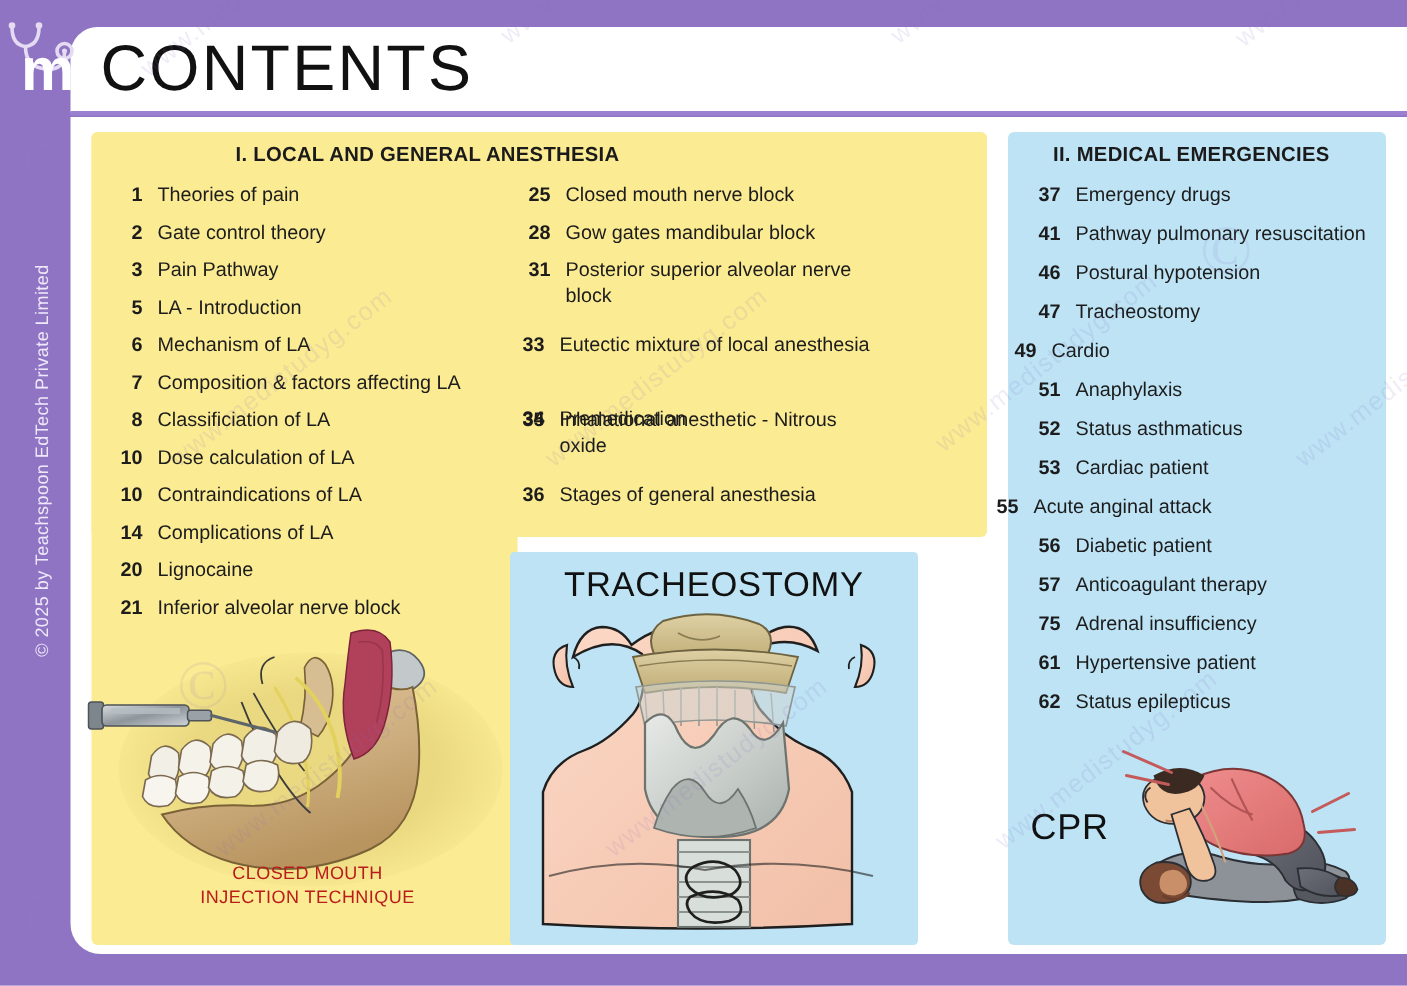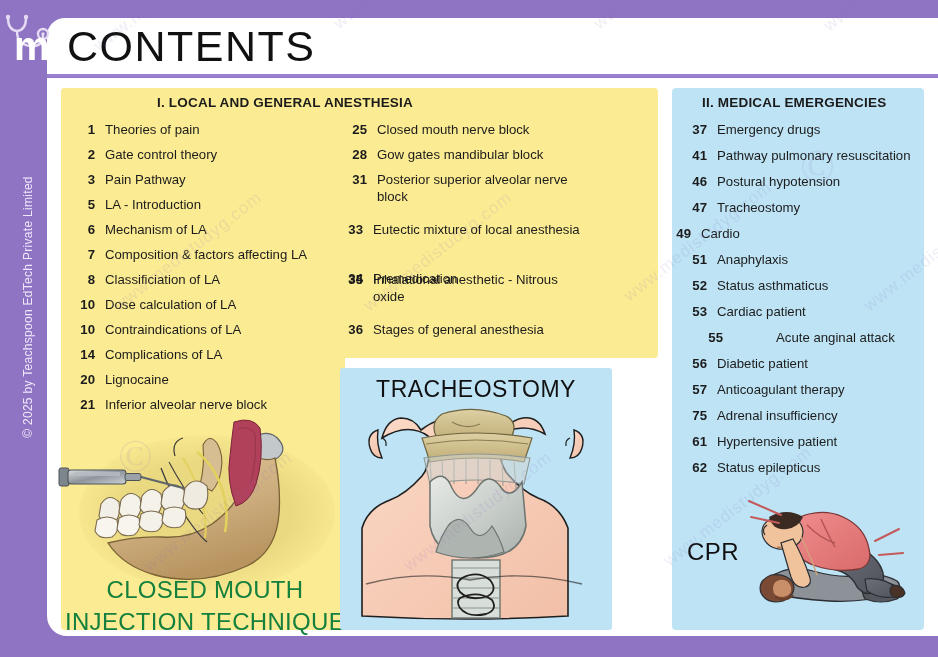--- a/index.html
+++ b/index.html
@@ -85,21 +85,21 @@
     background:#bde3f5;border-radius:3px;
   }
   .trach-title{
     position:absolute;left:0;right:0;top:8px;text-align:center;
     font-size:23px;font-weight:400;letter-spacing:0.5px;color:#111;
   }
 
   
   .cm-cap{
     position:absolute;left:18px;width:280px;text-align:center;
-    font-size:24px;letter-spacing:0.3px;color:#15803d;line-height:1.35;
+    font-size:12px;letter-spacing:0.3px;color:#b91c1c;line-height:1.35;
   }
   .cpr-cap{
     position:absolute;left:640px;top:460px;font-size:24px;color:#111;letter-spacing:0.5px;
   }
 
   
   .copyright{
     position:absolute;left:-152px;top:300px;width:360px;
     transform:rotate(-90deg);transform-origin:center center;
     font-size:12px;color:#efe8fa;letter-spacing:0.3px;z-index:30;
@@ -391,21 +391,21 @@
     <span class="txt">Anaphylaxis</span>
   </div>
   <div class="li col-c" style="left:640px;top:200px;">
     <span class="num">52</span>
     <span class="txt">Status asthmaticus</span>
   </div>
   <div class="li col-c" style="left:640px;top:226px;">
     <span class="num">53</span>
     <span class="txt">Cardiac patient</span>
   </div>
-  <div class="li col-c" style="left:656px;top:252px;gap:43px;">
+  <div class="li col-c" style="left:612px;top:252px;">
     <span class="num">55</span>
     <span class="txt">Acute anginal attack</span>
   </div>
   <div class="li col-c" style="left:640px;top:278px;">
     <span class="num">56</span>
     <span class="txt">Diabetic patient</span>
   </div>
   <div class="li col-c" style="left:640px;top:304px;">
     <span class="num">57</span>
     <span class="txt">Anticoagulant therapy</span>

